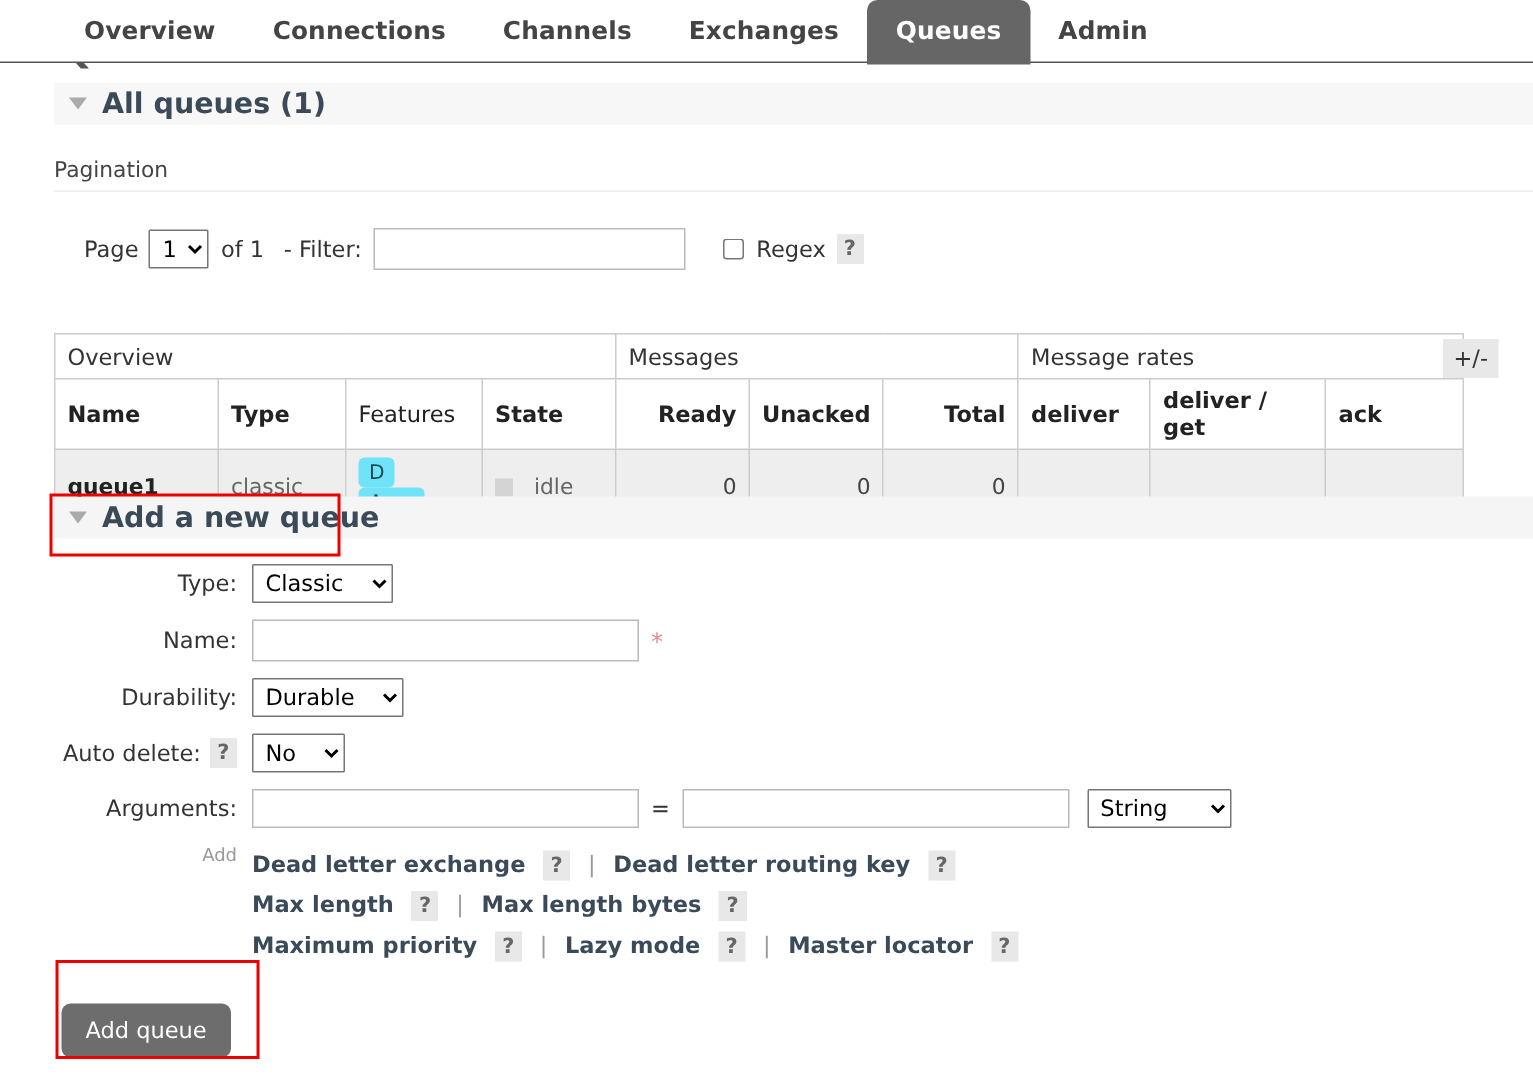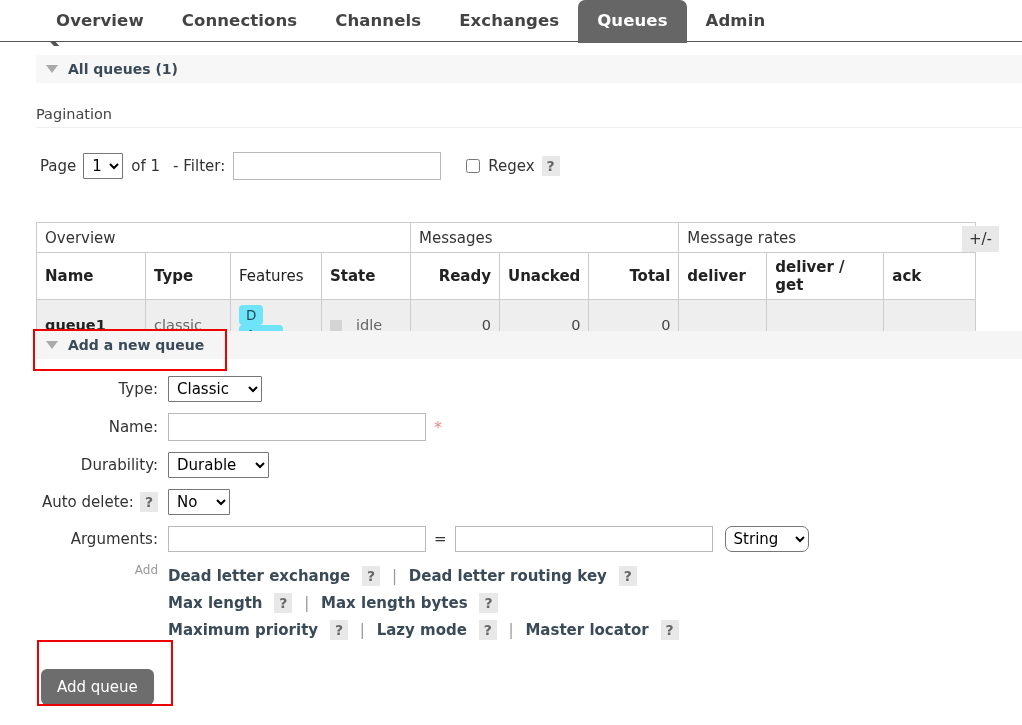--- a/index.html
+++ b/index.html
@@ -87,21 +87,21 @@
   .section-head .tri {
     display: inline-block;
     width: 0; height: 0;
     margin-left: 10px;
     margin-right: 10px;
     border-left: 6px solid transparent;
     border-right: 6px solid transparent;
     border-top: 8px solid #aaaaaa;
   }
   .section-head .sh-label {
-    font-size: 14px;
+    font-size: 19px;
     font-weight: bold;
     color: #3b4a58;
   }
 
   #allqueues-head { top: 55px; }
   #addqueue-head  { top: 331px; background: #f5f5f5; }
 
   
   .hl-box {
     position: absolute;
@@ -119,21 +119,21 @@
     left: 36px; top: 106px;
     width: 986px;
     font-size: 14.5px;
     color: #444444;
     padding-bottom: 5px;
     border-bottom: 1px solid #eeeeee;
     box-sizing: border-box;
   }
   .pagination-row {
     position: absolute;
-    left: 40px; top: 152px;
+    left: 56px; top: 152px;
     display: flex;
     align-items: center;
     font-size: 15px;
     color: #333333;
   }
   .pagination-row .pg-label { margin-right: 7px; }
   .pagination-row .of-label { margin: 0 5px 0 8px; }
   .pagination-row .dash-filter { margin-left: 8px; margin-right: 8px; }
 
   select.ui-select {
@@ -435,21 +435,21 @@
       <select class="ui-select" style="width:62px;">
         <option>No</option>
       </select>
     </div>
 
     <div class="form-row">
       <div class="form-label">Arguments:</div>
       <input class="ui-text" type="text" style="width: 258px; height: 26px;">
       <span class="eq-sign">=</span>
       <input class="ui-text" type="text" style="width: 258px; height: 26px;">
-      <select class="ui-select" style="width:84px;margin-left:12px;border-radius:7px;">
+      <select class="ui-select" style="width:96px;margin-left:12px;">
         <option>String</option>
       </select>
     </div>
 
     <div class="presets">
       <div class="presets-add">Add</div>
       <div class="presets-links">
 
 
         <div>

